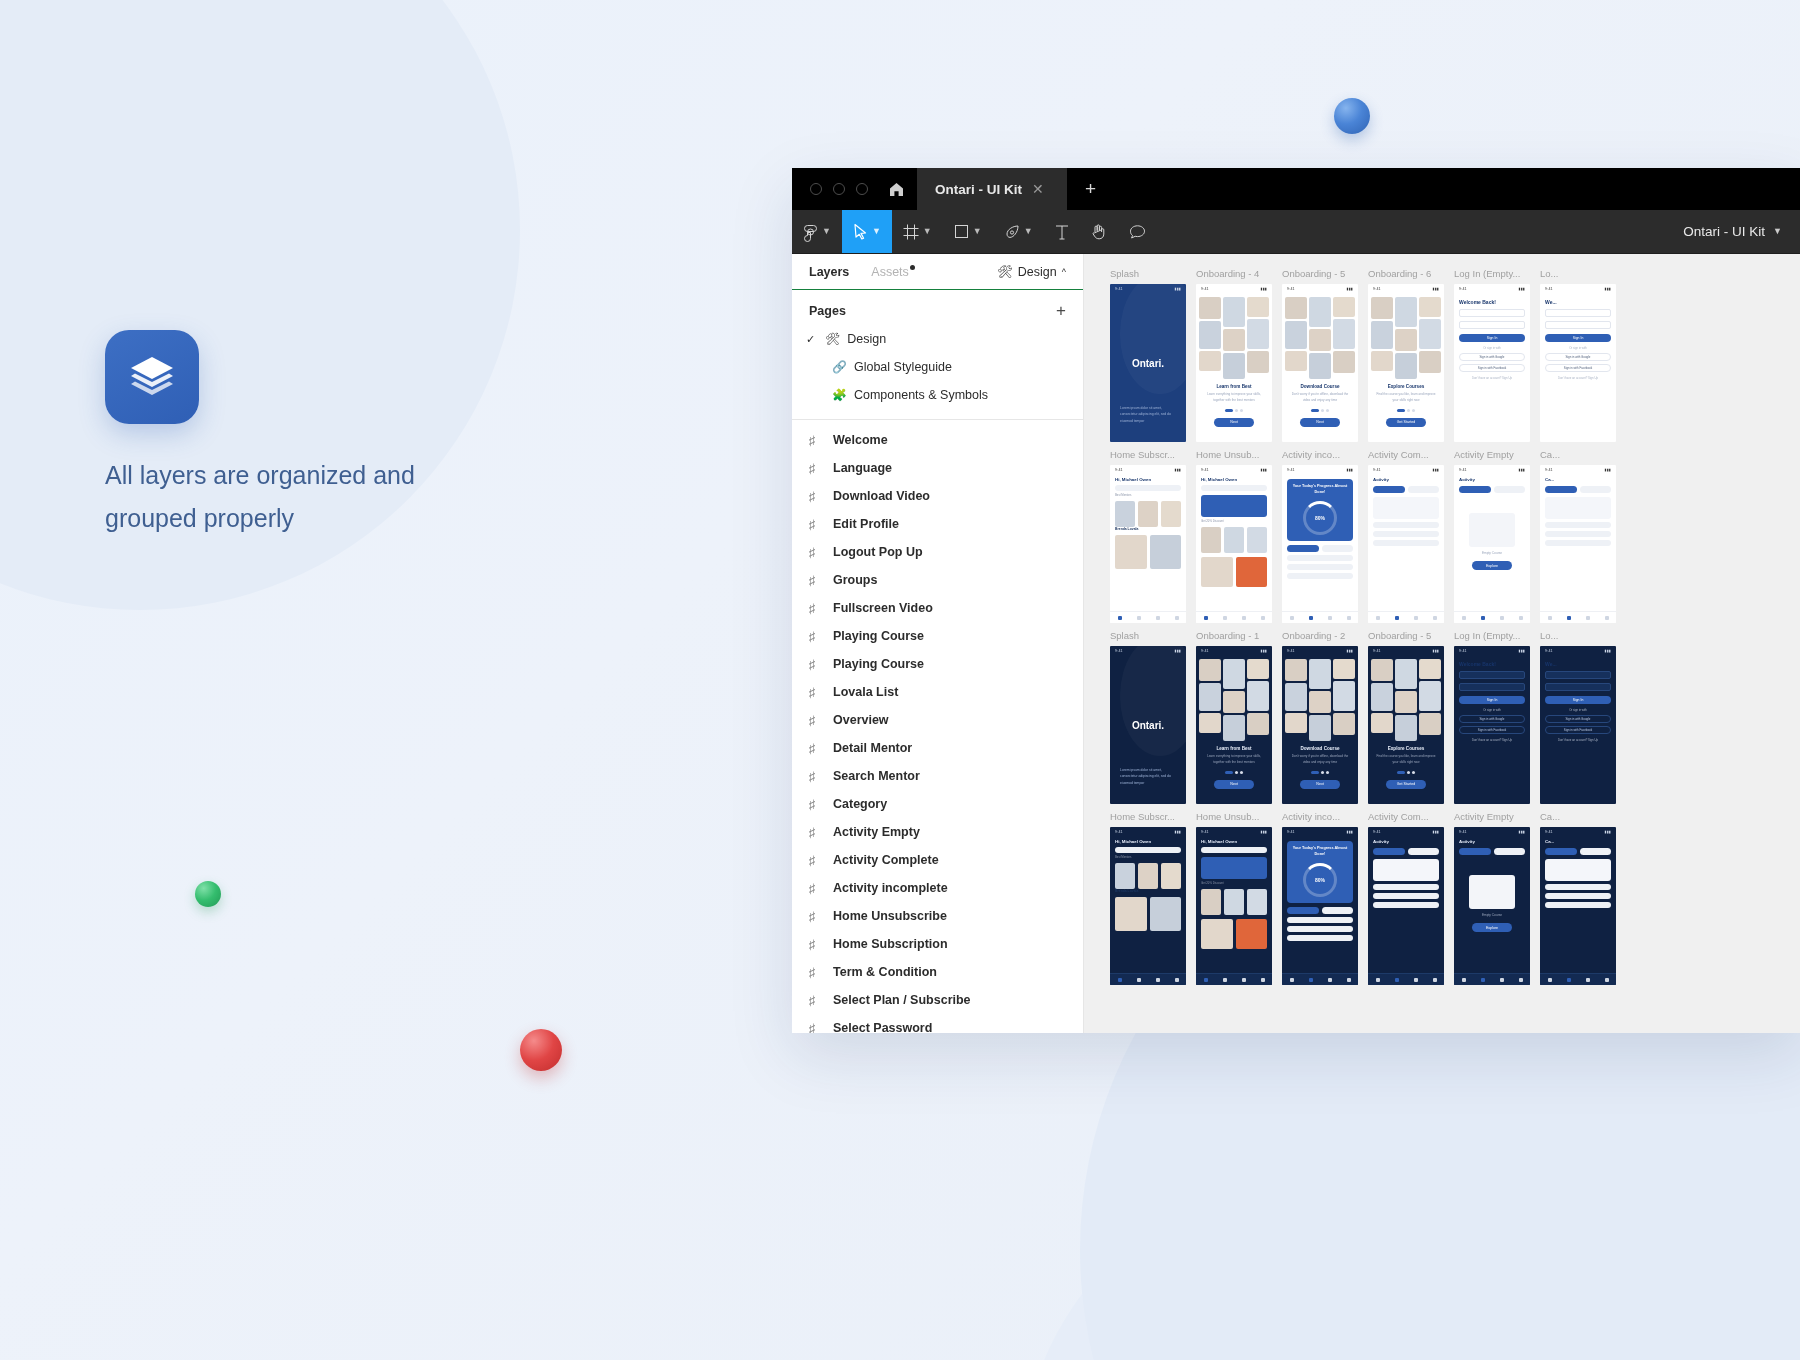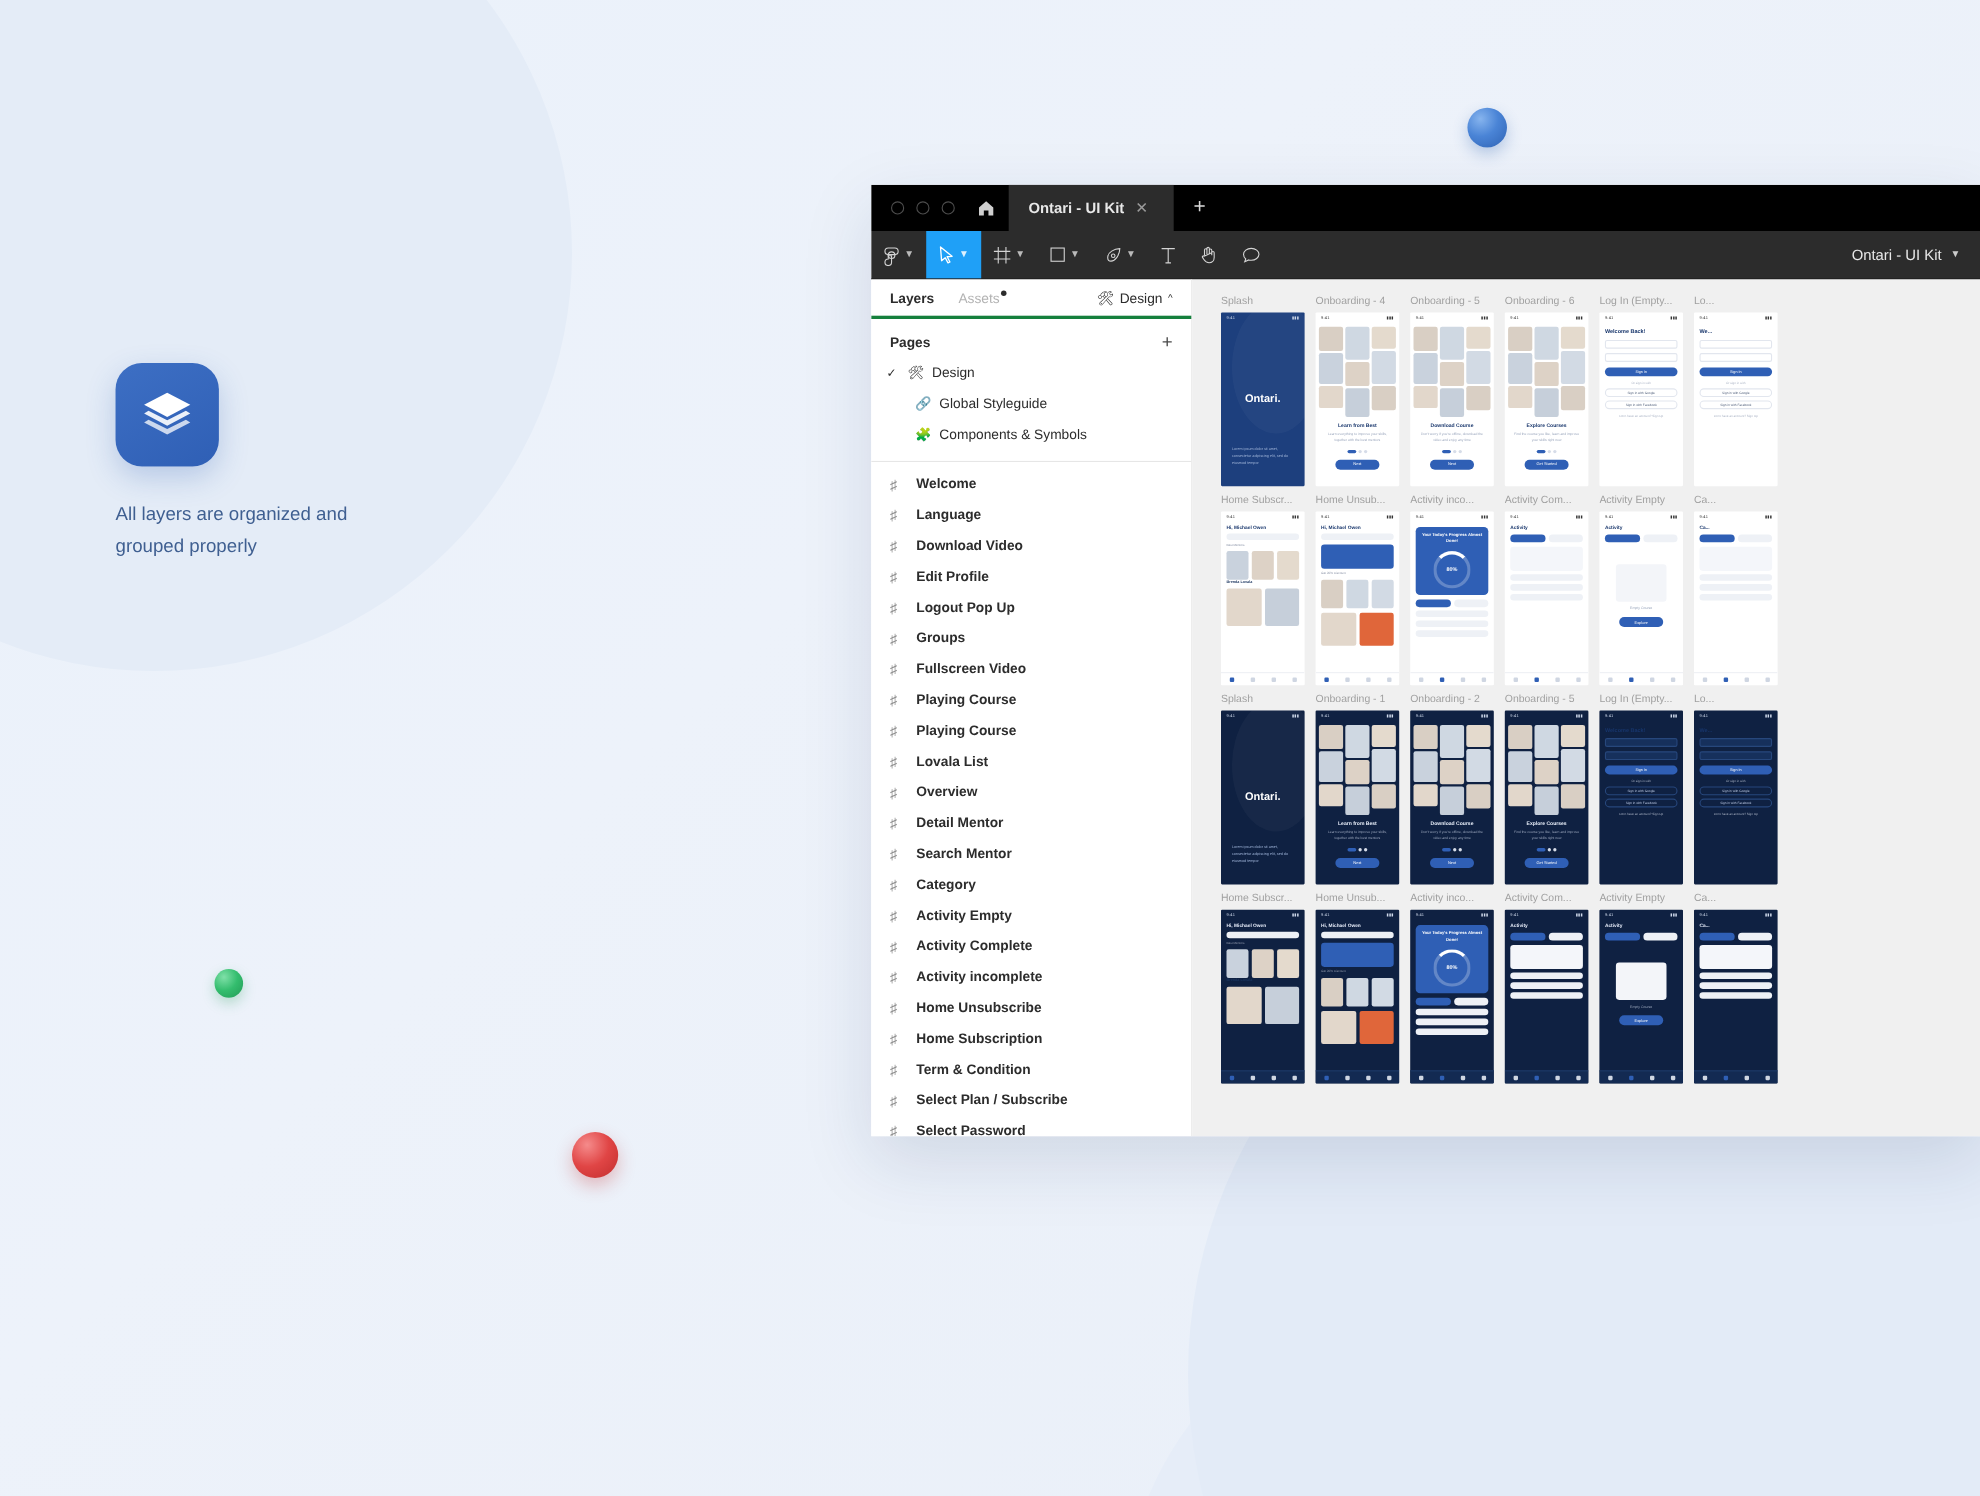--- a/index.html
+++ b/index.html
@@ -60,21 +60,21 @@
     box-shadow: 0 10px 26px rgba(47,95,181,.25);
   }
   .headline {
     margin-top: 84px;
     font-size: 67px; line-height: 1.33;
     font-weight: 700; color: #173d76; letter-spacing: -1.2px;
   }
   .headline .ln { display: block; }
   .subcopy {
     margin-top: 30px;
-    font-size: 17px; line-height: 1.70; color: #3f5f91; font-weight: 400;
+    font-size: 25px; line-height: 1.70; color: #3f5f91; font-weight: 400;
     max-width: 330px;
   }
 
   
   .figma-window {
     position: absolute; left: 792px; top: 168px;
     width: 1010px; height: 865px;
     background: #ffffff;
     overflow: hidden;
     box-shadow: 0 22px 60px rgba(24,50,92,.13);
@@ -128,21 +128,21 @@
   .body-row { display: flex; height: 779px; }
 
   
   .left-panel {
     width: 292px; background: #fff;
     border-right: 1px solid #e6e6e6;
     display: flex; flex-direction: column;
   }
   .panel-tabs {
     height: 36px; display: flex; align-items: center; gap: 22px;
-    padding: 0 17px; border-bottom: 3px solid #15803d;
+    padding: 0 17px; border-bottom: 1px solid #15803d;
   }
   .ptab { font-size: 12.5px; color: #b3b3b3; font-weight: 400; }
   .ptab.sel { color: #2c2c2c; font-weight: 700; }
   .ptab .adot {
     display: inline-block; width: 5px; height: 5px; border-radius: 50%;
     background: #2c2c2c; vertical-align: super; margin-left: 1px;
   }
   .panel-tabs-right { margin-left: auto; display: flex; align-items: center; gap: 5px;
     font-size: 12.5px; color: #2c2c2c; }
 

